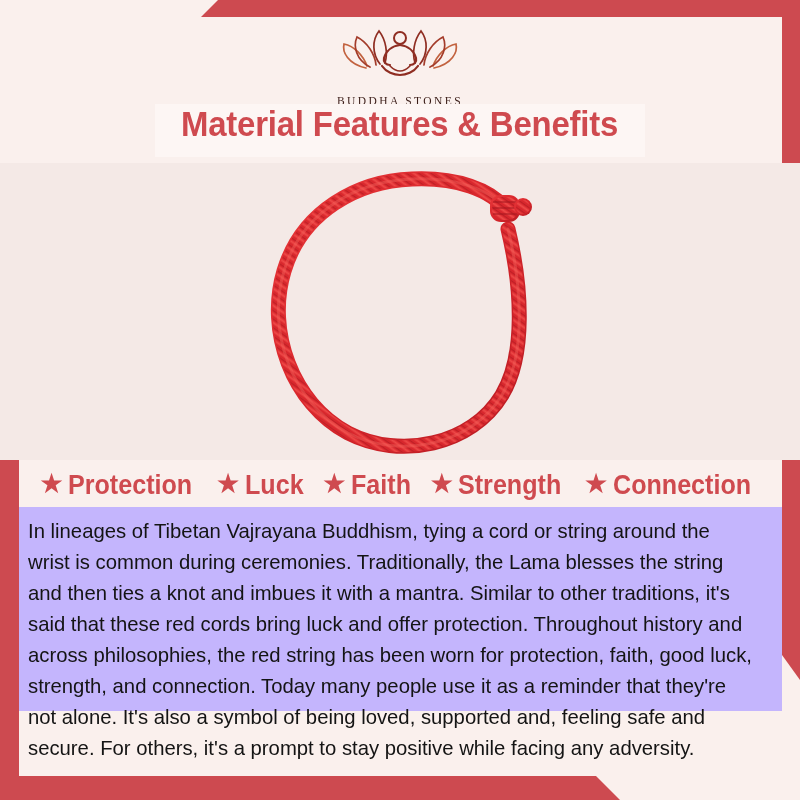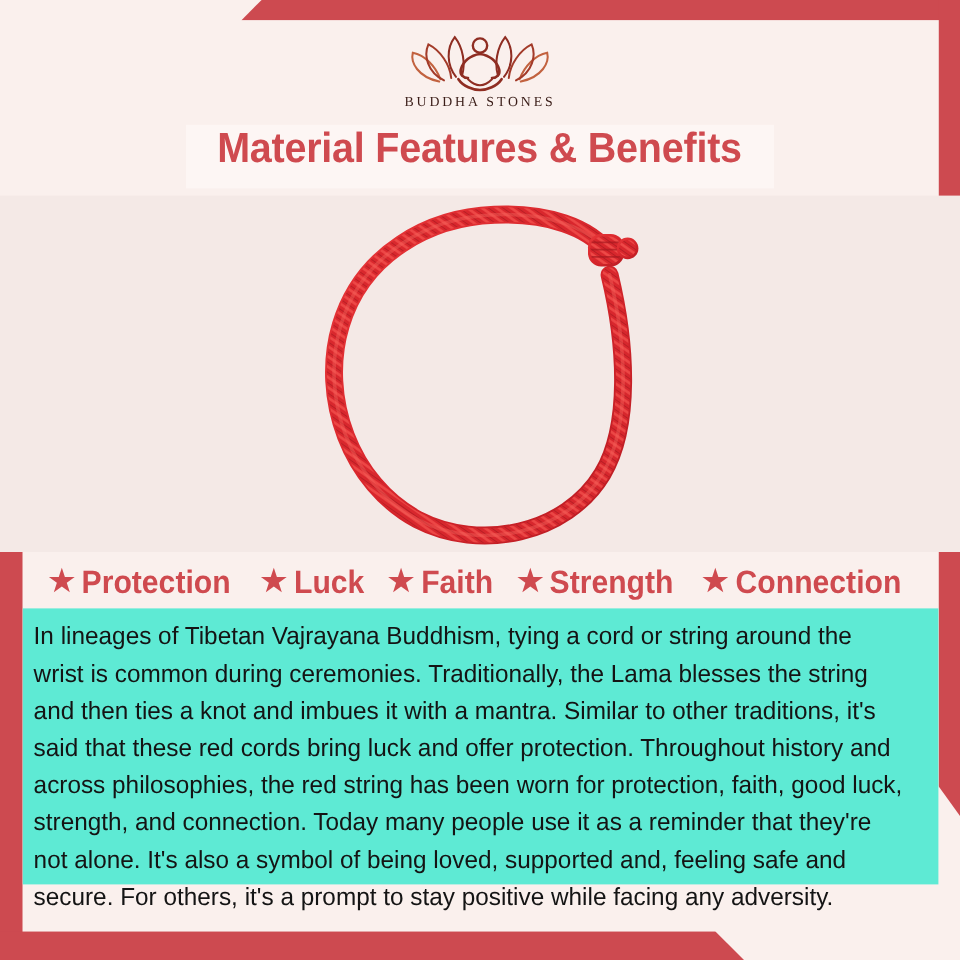--- a/index.html
+++ b/index.html
@@ -64,20 +64,21 @@
   .brand {
     position: absolute;
     top: 17px;
     left: 0;
     width: 800px;
     height: 86px;
     display: flex;
     flex-direction: column;
     align-items: center;
     justify-content: flex-start;
+    gap: 16px;
   }
   .brand-mark {
     margin-top: 3px;
     width: 128px;
     height: 58px;
     display: block;
   }
   .brand-name {
     margin-top: 1px;
     font-size: 11.5px;
@@ -183,22 +184,22 @@
     transform-origin: left center;
   }
   .benefit + .benefit { margin-left: 12px; }
 
   
   .copy-panel {
     position: absolute;
     top: 507px;
     left: 19px;
     width: 763px;
-    height: 230px;
-    background: #5eead4;
+    height: 204px;
+    background: #c4b5fd;
     box-sizing: border-box;
     padding: 8px 14px 0 9px;
   }
   .copy-text {
     font-family: "Liberation Sans Narrow", "Liberation Sans", sans-serif;
     font-size: 20.6px;
     line-height: 31px;
     color: #141414;
     letter-spacing: 0px;
     transform: scaleX(0.985);

